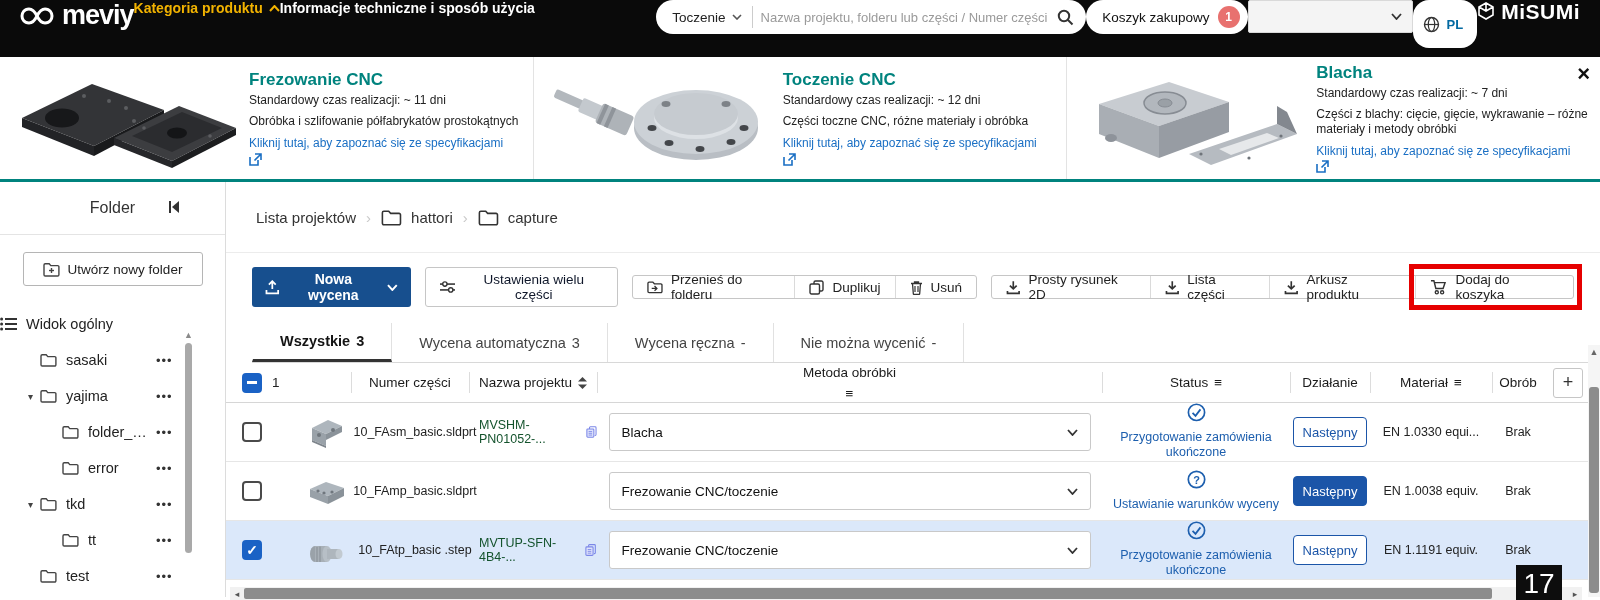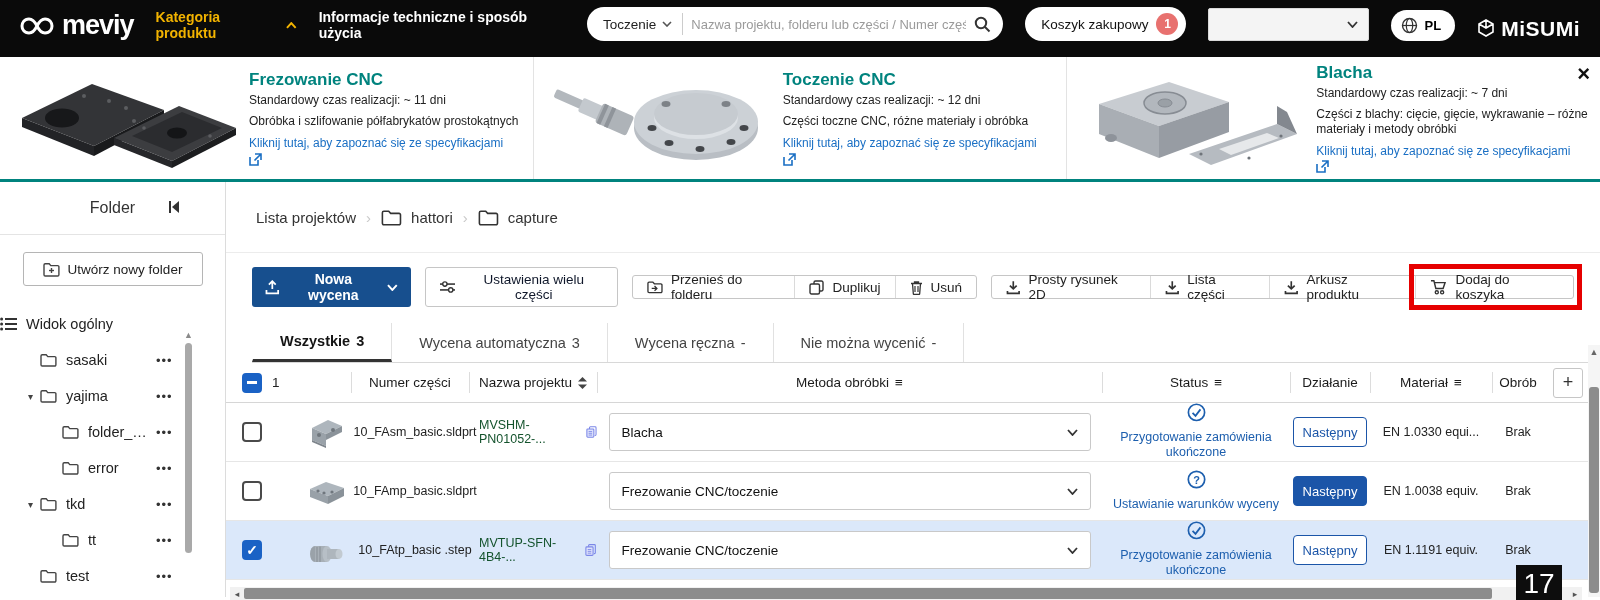--- a/index.html
+++ b/index.html
@@ -1,33 +1,33 @@
 <!DOCTYPE html>
 <html><head>
 <meta charset="utf-8">
 <style>
   * { margin:0; padding:0; box-sizing:border-box; }
   html,body { width:1600px; height:600px; }
   body { font-family:"Liberation Sans", sans-serif; background:#fff; position:relative; overflow:hidden; color:#222; }
   svg { display:block; }
 
   
-  .hdr { height:57px; background:#0a0a0a; display:flex; align-items:flex-end; padding:16px 20px; gap:22px; }
+  .hdr { height:57px; background:#0a0a0a; display:flex; align-items:flex-start; padding:0 20px; }
   .logo { display:flex; align-items:center; gap:8px; }
   .logo-text { color:#fff; font-size:27px; font-weight:bold; letter-spacing:-1px; }
   .nav-cat { color:#f2b300; font-size:14px; font-weight:bold; display:flex; align-items:center; gap:6px; cursor:pointer; }
   .nav-info { color:#fff; font-size:14px; font-weight:bold; cursor:pointer; }
   .searchwrap { margin-left:auto; display:flex; align-items:center; background:#fff; border-radius:17px; height:34px; width:430px; padding:0 12px 0 16px; }
   .search-scope { display:flex; align-items:center; gap:6px; font-size:13.5px; color:#222; padding-right:10px; border-right:1px solid #ccc; height:22px; cursor:pointer; white-space:nowrap; }
   .search-input { flex:1; border:none; outline:none; font-size:13px; padding:0 8px; color:#333; font-family:"Liberation Sans",sans-serif; min-width:0; }
   .search-input::placeholder { color:#9a9a9a; }
   .cartpill { display:flex; align-items:center; gap:8px; background:#fff; border-radius:17px; height:34px; padding:0 8px 0 16px; font-size:13.5px; color:#111; cursor:pointer; white-space:nowrap; }
   .cart-badge { background:#e8716f; color:#fff; border-radius:50%; width:22px; height:22px; display:flex; align-items:center; justify-content:center; font-size:12px; font-weight:bold; }
   .hdr-select { width:165px; height:33px; background:#f4f4f4; border:1px solid #d9d9d9; border-radius:2px; display:flex; align-items:center; justify-content:flex-end; padding:0 10px; cursor:pointer; }
-  .langpill { display:flex; align-items:center; gap:7px; background:#fff; border-radius:16px; height:31px; padding:0 14px 0 10px; font-size:13px; font-weight:bold; color:#000000; cursor:pointer; }
+  .langpill { display:flex; align-items:center; gap:7px; background:#fff; border-radius:16px; height:48px; padding:0 14px 0 10px; font-size:13px; font-weight:bold; color:#0369a1; cursor:pointer; }
   .brand { display:flex; align-items:center; gap:6px; color:#fff; font-size:21px; font-weight:bold; letter-spacing:0.5px; }
 
   
   .banners { height:125px; display:flex; border-bottom:3px solid #00837e; position:relative; background:#fff; }
   .bcard { flex:1; display:flex; align-items:center; padding:6px 4px 6px 14px; }
   .bcard + .bcard { border-left:1px solid #e3e3e3; }
   .bimg { width:225px; height:105px; flex:0 0 auto; }
   .btxt { flex:1; padding:0 6px 0 10px; min-width:0; }
   .btitle { color:#00837e; font-size:17px; font-weight:bold; margin-bottom:3px; }
   .blead { font-size:12px; color:#222; margin-bottom:7px; }
@@ -76,21 +76,21 @@
   .tab:first-child { border-left:1px solid transparent; }
   .tab.active { font-weight:bold; color:#141414; border-bottom:3px solid #333; }
 
   
   .thead { display:flex; align-items:center; height:40px; border-bottom:1px solid #d6d6d6; font-size:13.5px; color:#1b1b1b; }
   .col { display:flex; align-items:center; justify-content:center; gap:6px; position:relative; height:100%; }
   .c-check { width:75px; justify-content:flex-start; padding-left:16px; gap:10px; }
   .c-thumb { width:50px; }
   .c-name { width:128px; }
   .c-part { width:118px; }
-  .c-method { width:505px; }
+  .c-method { width:505px;flex-direction:column; }
   .c-status { width:188px; flex-direction:column; justify-content:center; }
   .thead .c-status { flex-direction:row; }
   .c-action { width:80px; }
   .c-material { width:122px; }
   .c-brak { width:52px; }
   .c-plus { width:48px; }
   .thead .col::before { content:''; position:absolute; left:0; top:9px; bottom:9px; width:1px; background:#dcdcdc; }
   .thead .c-check::before, .thead .c-thumb::before, .thead .c-plus::before { display:none; }
   .plus-btn { width:30px; height:30px; border:1px solid #c6c6c6; border-radius:3px; background:#fff; font-size:18px; color:#333; display:flex; align-items:center; justify-content:center; cursor:pointer; }
 

